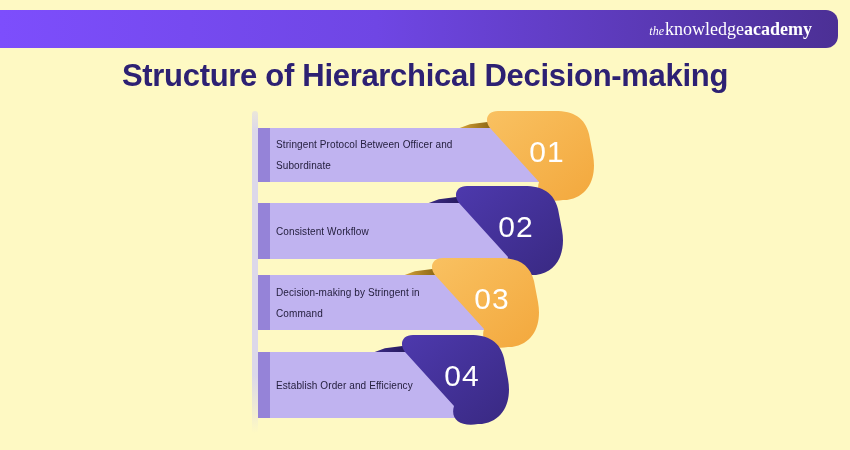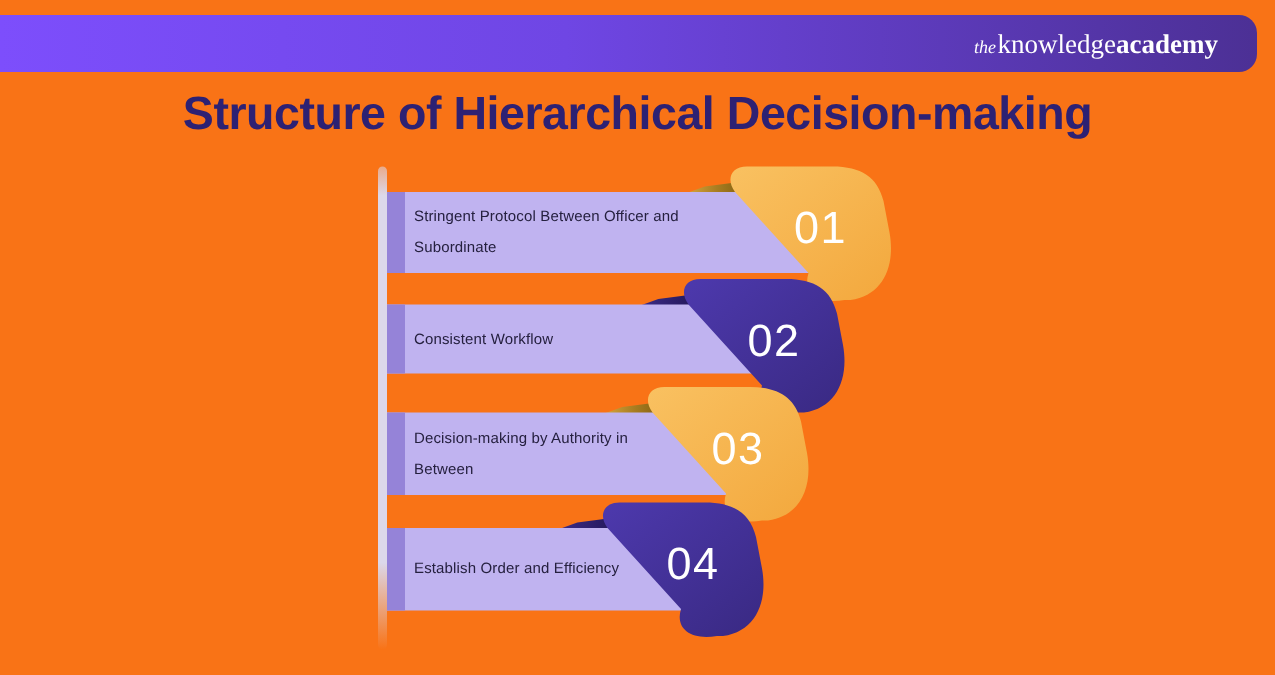--- a/index.html
+++ b/index.html
@@ -3,21 +3,21 @@
 <meta charset="utf-8">
 <style>
   * { margin: 0; padding: 0; box-sizing: border-box; }
   html, body { background: #ffffff; }
   body { font-family: "Liberation Sans", sans-serif; }
 
   .stage {
     position: relative;
     width: 850px;
     height: 450px;
-    background: #f97316;
+    background: #fef9c3;
     overflow: hidden;
   }
 
   
   .header {
     position: absolute;
     left: 0; top: 10px;
     width: 838px; height: 38px;
     background: linear-gradient(90deg, #7d4efc 0%, #6f46e4 45%, #4c3095 100%);
     border-radius: 0 12px 12px 0;
@@ -81,23 +81,23 @@
   }
   .bar-label {
     position: relative;
     padding-left: 18px;
     font-size: 10px;
     line-height: 21px;
     color: #25203f;
     letter-spacing: 0.1px;
   }
   .bar1 { left: 258px; top: 128px; width: 287px; height: 54px; }
-  .bar2 { left: 258px; top: 203px; width: 257px; height: 46px; }
+  .bar2 { left: 258px; top: 203px; width: 257px; height: 56px; }
   .bar3 { left: 258px; top: 275px; width: 237px; height: 55px; }
-  .bar4 { left: 258px; top: 352px; width: 204px; height: 55px; }
+  .bar4 { left: 258px; top: 352px; width: 204px; height: 66px; }
   .bar1 .bar-label { padding-right: 70px; }
   .bar2 .bar-label { padding-right: 46px; }
   .bar3 .bar-label { padding-right: 52px; }
   .bar4 .bar-label { padding-right: 42px; }
 
   
   .fold {
     position: absolute;
     width: 46px; height: 9px;
     clip-path: polygon(0 100%, 28% 48%, 100% 0, 100% 100%);
@@ -173,21 +173,21 @@
     <span class="bar-label">Consistent Workflow</span>
   </div>
   <svg class="badge badge2" viewBox="0 0 118 93">
     <path fill="url(#gradPurple)" d="M 21 1 L 78 1 C 97 1 108 8 112 24 L 116 45 C 120 67 112 87 90 90 L 86 90 C 68 93 58 85 62 72 L 13 18 C 7 10 10 1 21 1 Z"></path>
     <text class="badge-number" x="70" y="52" text-anchor="middle">02</text>
   </svg>
 
   <div class="fold fold-gold fold3"></div>
   <div class="bar bar3">
     <span class="bar-cap"></span>
-    <span class="bar-label">Decision-making by Authority in Between</span>
+    <span class="bar-label">Decision-making by Stringent in Command</span>
   </div>
   <svg class="badge badge3" viewBox="0 0 118 93">
     <path fill="url(#gradOrange)" d="M 21 1 L 78 1 C 97 1 108 8 112 24 L 116 45 C 120 67 112 87 90 90 L 86 90 C 68 93 58 85 62 72 L 13 18 C 7 10 10 1 21 1 Z"></path>
     <text class="badge-number" x="70" y="52" text-anchor="middle">03</text>
   </svg>
 
   <div class="fold fold-navy fold4"></div>
   <div class="bar bar4">
     <span class="bar-cap"></span>
     <span class="bar-label">Establish Order and Efficiency</span>

